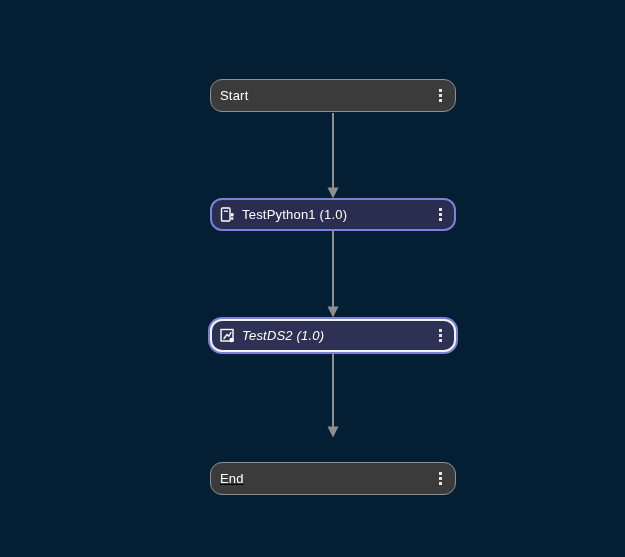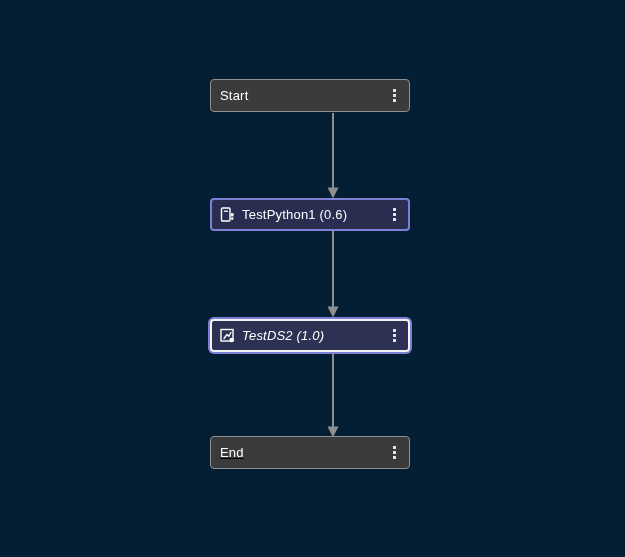--- a/index.html
+++ b/index.html
@@ -22,26 +22,26 @@
   .edges line {
     stroke: var(--edge, #8e8e8e);
     stroke-width: 2;
   }
   .edges polygon {
     fill: var(--edge, #8e8e8e);
   }
   .node {
     position: absolute;
     left: 210px;
-    width: 200px;
+    width: 246px;
     height: 33px;
     box-sizing: border-box;
     display: flex;
     align-items: center;
-    border-radius: 4px;
+    border-radius: 12px;
     cursor: pointer;
   }
   .node .label {
     color: var(--node-text, #ffffff);
     font-size: 13px;
     letter-spacing: 0.2px;
     white-space: nowrap;
     flex: 1 1 auto;
   }
   .node-plain {
@@ -57,21 +57,21 @@
   .node-start { top: 79px; }
   .node-python { top: 198px; }
   .node-ds {
     top: 319px;
     background: var(--node-selected-fill, #2d3254);
     border: 2px solid var(--node-selected-border, #f3f3f3);
     box-shadow: 0 0 0 2px var(--node-step-border, #7c80d6);
     padding: 0 7px 0 7px;
     font-style: italic;
   }
-  .node-end { top: 436px; text-decoration: underline; }
+  .node-end { top: 462px; text-decoration: underline; }
   .node-icon {
     display: inline-flex;
     width: 17px;
     height: 17px;
     margin-right: 6px;
     flex: 0 0 auto;
   }
   .node-icon svg { width: 100%; height: 100%; }
   .kebab {
     background: transparent;
@@ -122,21 +122,21 @@
 
   <div class="node node-step node-python">
     <span class="node-icon">
       <svg viewBox="0 0 17 17" fill="none">
         <rect x="2.5" y="2" width="8.5" height="13" rx="1" stroke="#ffffff" stroke-width="1.4"></rect>
         <line x1="4.8" y1="5.2" x2="9" y2="5.2" stroke="#ffffff" stroke-width="1.3"></line>
         <rect x="11.8" y="7.2" width="2.8" height="3.2" fill="#ffffff"></rect>
         <circle cx="13.2" cy="12.6" r="1.3" fill="#ffffff"></circle>
       </svg>
     </span>
-    <span class="label">TestPython1 (0.6)</span>
+    <span class="label">TestPython1 (1.0)</span>
     <button class="kebab" aria-label="TestPython1 options">
       <span class="dot"></span>
       <span class="dot"></span>
       <span class="dot"></span>
     </button>
   </div>
 
   <div class="node node-step node-ds">
     <span class="node-icon">
       <svg viewBox="0 0 17 17" fill="none">

